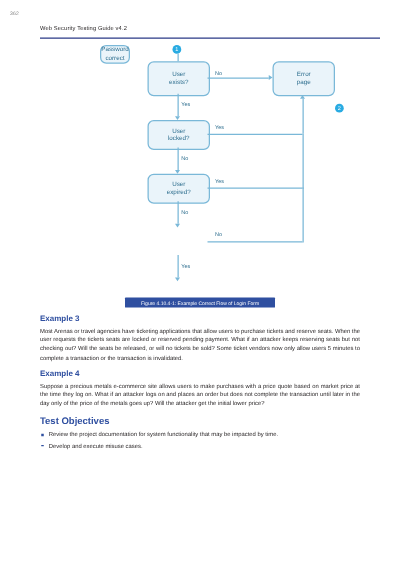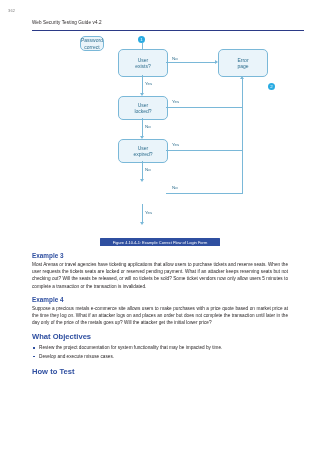--- a/index.html
+++ b/index.html
@@ -199,22 +199,21 @@
 
   <div class="figcaption">Figure 4.10.4-1: Example Correct Flow of Login Form</div>
 
   <div class="content">
     <h3 class="ex">Example 3</h3>
     <p class="body">Most Arenas or travel agencies have ticketing applications that allow users to purchase tickets and reserve seats. When the user requests the tickets seats are locked or reserved pending payment. What if an attacker keeps reserving seats but not checking out? Will the seats be released, or will no tickets be sold? Some ticket vendors now only allow users 5 minutes to complete a transaction or the transaction is invalidated.</p>
 
     <h3 class="ex">Example 4</h3>
     <p class="body">Suppose a precious metals e-commerce site allows users to make purchases with a price quote based on market price at the time they log on. What if an attacker logs on and places an order but does not complete the transaction until later in the day only of the price of the metals goes up? Will the attacker get the initial lower price?</p>
 
-    <h3 class="sec">What Objectives</h3>
+    <h3 class="sec">Test Objectives</h3>
     <ul class="bullets">
       <li>Review the project documentation for system functionality that may be impacted by time.</li>
       <li>Develop and execute misuse cases.</li>
     </ul>
 
-    <h3 class="sec">How to Test</h3>
   </div>
 
 </div>
 
 </body></html>

